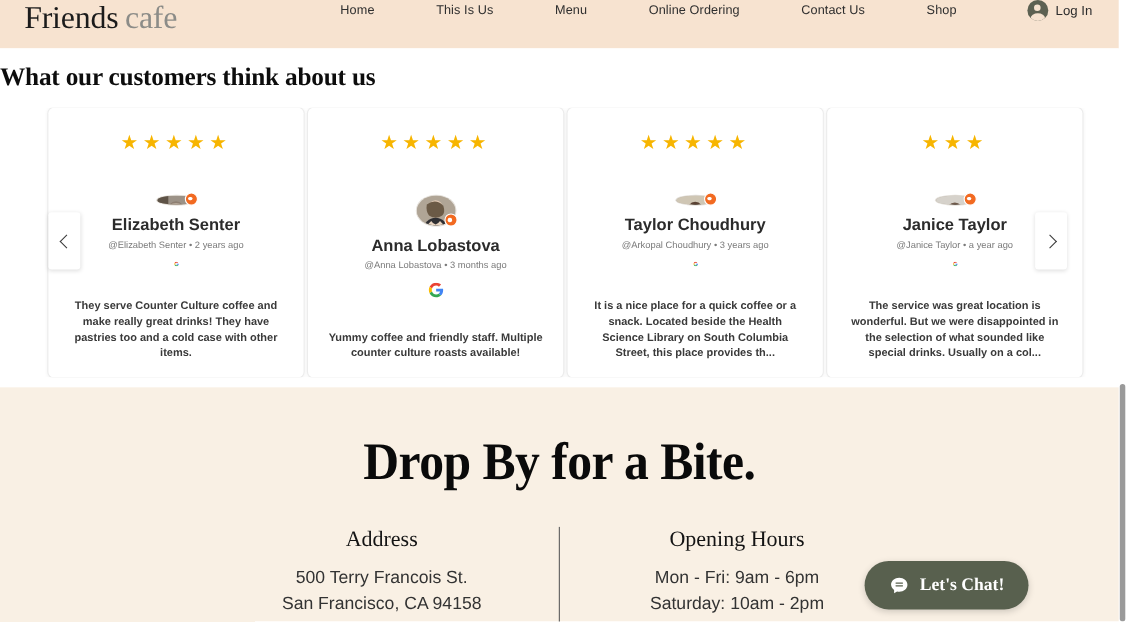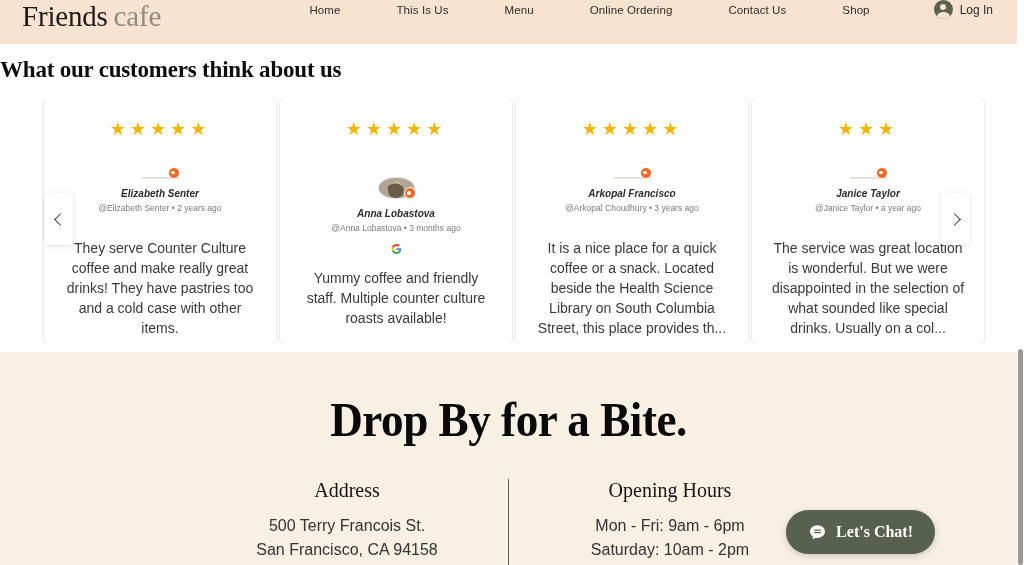--- a/index.html
+++ b/index.html
@@ -155,46 +155,46 @@
   .reviewer-avatar .badge::after {
     content: "";
     position: absolute;
     left: 2.6px; top: 2.6px;
     width: 3.6px; height: 3.6px;
     border-radius: 50%;
     background: #ffffff;
   }
 
   .reviewer-name {
-    font-size: 10px;
+    font-size: 15px;
     font-weight: bold;
     color: #2b2b2b;
     margin-top: 10px;
     text-align: center;
-    font-style: italic;
   }
   .reviewer-meta {
     font-size: 8.5px;
     color: #7a7a7a;
     margin-top: 4px;
     text-align: center;
   }
 
   .google-logo {
     margin-top: 11px;
     width: 17px; height: 17px;
   }
 
   .review-text {
-    font-size: 14px;
+    font-size: 10px;
     color: #3a3a3a;
     line-height: 1.42;
     text-align: center;
-    margin-top: 15px;
+    margin-top: 30px;
     padding: 0 4px;
+    font-weight: bold;
   }
 
   .carousel-arrow {
     position: absolute;
     top: 95px;
     width: 29px; height: 52px;
     background: #ffffff;
     border-radius: 3px;
     box-shadow: 0 1px 4px rgba(0,0,0,0.13);
     display: flex; align-items: center; justify-content: center;
@@ -384,21 +384,21 @@
           <svg width="35" height="35" viewBox="0 0 35 35">
             <rect width="35" height="35" fill="#cfc6b4"></rect>
             <rect x="0" y="18" width="35" height="17" fill="#4a4a4a"></rect>
             <ellipse cx="17" cy="15" rx="8" ry="9.5" fill="#5a4233"></ellipse>
             <path d="M9 11 q8 -7 16 0 q1 4 0 6 q-8 3 -16 0 q-1 -2 0 -6z" fill="#2e2018"></path>
             <ellipse cx="17" cy="30" rx="10" ry="8" fill="#6b5544"></ellipse>
           </svg>
         </div>
         <div class="badge"></div>
       </div>
-      <div class="reviewer-name">Arkopal Francisco</div>
+      <div class="reviewer-name">Taylor Choudhury</div>
       <div class="reviewer-meta">@Arkopal Choudhury  •  3 years ago</div>
       <svg class="google-logo" viewBox="0 0 48 48">
         <path fill="#EA4335" d="M24 9.5c3.54 0 6.71 1.22 9.21 3.6l6.85-6.85C35.9 2.38 30.47 0 24 0 14.62 0 6.51 5.38 2.56 13.22l7.98 6.19C12.43 13.72 17.74 9.5 24 9.5z"></path>
         <path fill="#4285F4" d="M46.98 24.55c0-1.57-.15-3.09-.38-4.55H24v9.02h12.94c-.58 2.96-2.26 5.48-4.78 7.18l7.73 6c4.51-4.18 7.09-10.36 7.09-17.65z"></path>
         <path fill="#FBBC05" d="M10.53 28.59c-.48-1.45-.76-2.99-.76-4.59s.27-3.14.76-4.59l-7.98-6.19C.92 16.46 0 20.12 0 24c0 3.88.92 7.54 2.56 10.78l7.97-6.19z"></path>
         <path fill="#34A853" d="M24 48c6.48 0 11.93-2.13 15.89-5.81l-7.73-6c-2.15 1.45-4.92 2.3-8.16 2.3-6.26 0-11.57-4.22-13.47-9.91l-7.98 6.19C6.51 42.62 14.62 48 24 48z"></path>
       </svg>
       <div class="review-text">It is a nice place for a quick coffee or a snack. Located beside the Health Science Library on South Columbia Street, this place provides th...</div>
     </div>
 

